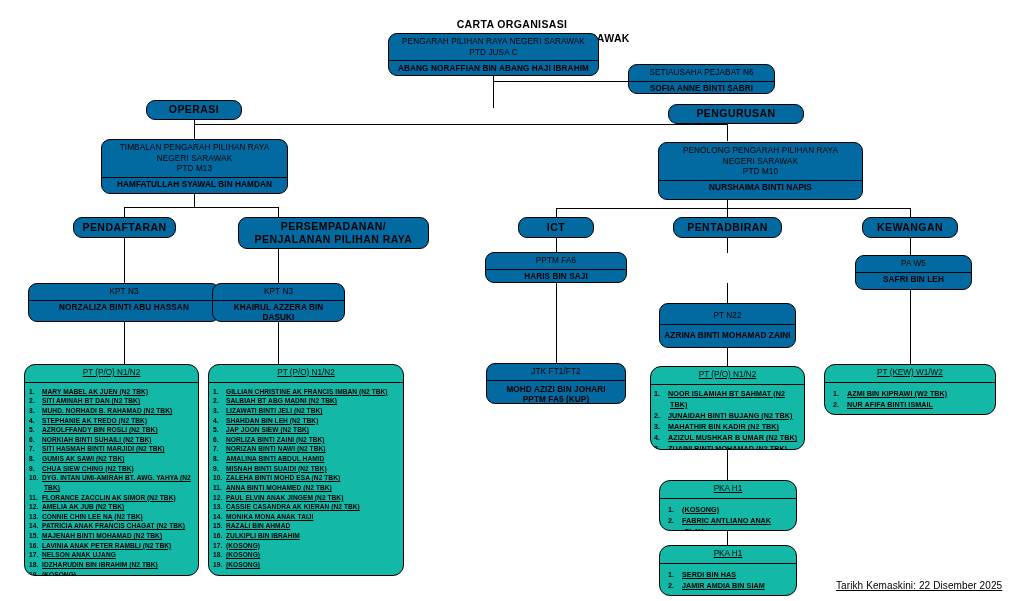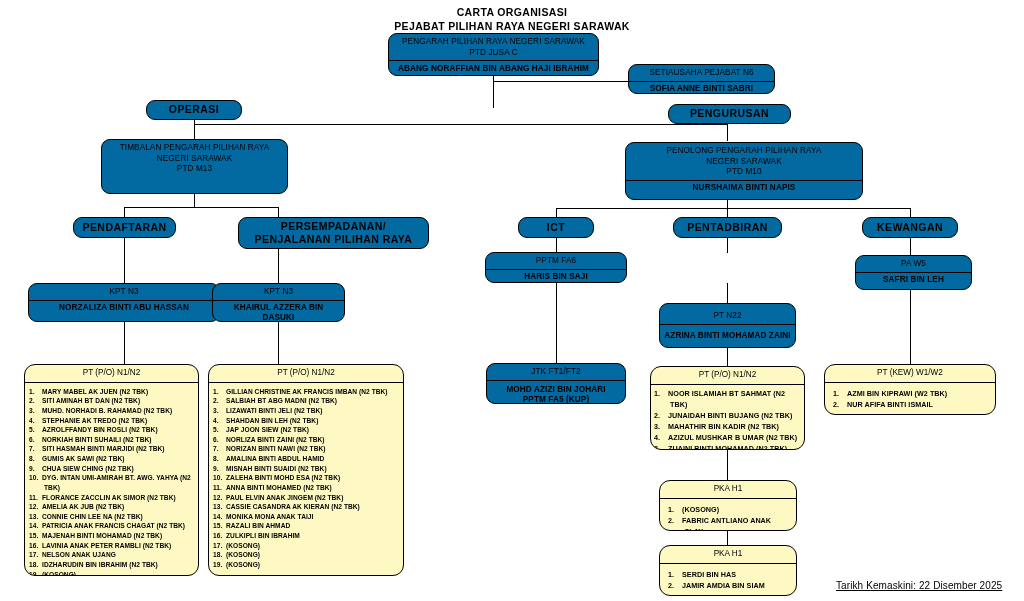--- a/index.html
+++ b/index.html
@@ -43,22 +43,22 @@
     display:flex;align-items:center;justify-content:center;
   }
   .node.single .lbl{
     font-size:10.5px;font-weight:bold;letter-spacing:.45px;line-height:1.25;
     padding:2px 6px;
   }
 
   
   .listbox{
     position:absolute;box-sizing:border-box;
-    border:1.6px solid #000;border-radius:11px;background:#fef9c3;
-    overflow:hidden;z-index:5;
+    border:1.6px solid #000;border-radius:11px;background:#14b8a6;
+    overflow:hidden;z-index:5;text-decoration:underline;
   }
   .listbox .hdr{
     font-size:8.2px;text-align:center;padding:3px 4px 3px;line-height:1.3;
     border-bottom:1.4px solid #000;
   }
   .listbox ol{
     margin:0;padding:4px 4px 4px 4px;list-style:none;
   }
   .listbox li{
     font-size:6.6px;font-weight:bold;line-height:1.46;
@@ -69,21 +69,21 @@
   }
   .listbox li .num{display:inline-block;width:13px;text-indent:0;}
 
   .listbox.small ol{padding:5px 5px 6px 8px;}
   .listbox.small li{font-size:7.2px;line-height:1.55;padding-left:16px;text-indent:-16px;}
   .listbox.small li .num{width:14px;}
 
   
   .title{
     position:absolute;text-align:center;width:100%;
-    font-size:10.5px;font-weight:bold;letter-spacing:.35px;line-height:1.35;
+    font-size:10.5px;font-weight:bold;letter-spacing:.35px;line-height:1.35;margin-top:12px;
   }
   .footer{
     position:absolute;font-size:10px;letter-spacing:.1px;text-decoration:underline;
   }
   
   .ln{position:absolute;background:#000;z-index:1;}
   .lnv{width:1.4px;}
   .lnh{height:1.4px;}
 </style>
 </head>
@@ -144,33 +144,34 @@
 
   <div class="node" style="left:628px;top:64px;width:147px;height:30px;">
     <div class="post">SETIAUSAHA PEJABAT N6</div>
     <div class="name">SOFIA ANNE BINTI SABRI</div>
   </div>
 
   <div class="node single" style="left:146px;top:100px;width:96px;height:20px;">
     <div class="lbl">OPERASI</div>
   </div>
 
-  <div class="node single" style="left:668px;top:104px;width:123px;height:20px;">
+  <div class="node single" style="left:668px;top:104px;width:136px;height:20px;">
     <div class="lbl">PENGURUSAN</div>
   </div>
 
   <div class="node" style="left:101px;top:139px;width:187px;height:55px;">
     <div class="post">
       <div>TIMBALAN PENGARAH PILIHAN RAYA</div>
       <div>NEGERI SARAWAK</div>
       <div>PTD  M13</div>
     </div>
-  </div>
-
-  <div class="node" style="left:625px;top:142px;width:238px;height:58px;">
+    <div class="name">HAMFATULLAH SYAWAL BIN HAMDAN</div>
+  </div>
+
+  <div class="node" style="left:658px;top:142px;width:205px;height:58px;">
     <div class="post">
       <div>PENOLONG PENGARAH PILIHAN RAYA</div>
       <div>NEGERI SARAWAK</div>
       <div>PTD  M10</div>
     </div>
     <div class="name">NURSHAIMA BINTI NAPIS</div>
   </div>
 
   <div class="node single" style="left:73px;top:217px;width:103px;height:21px;">
     <div class="lbl">PENDAFTARAN</div>

